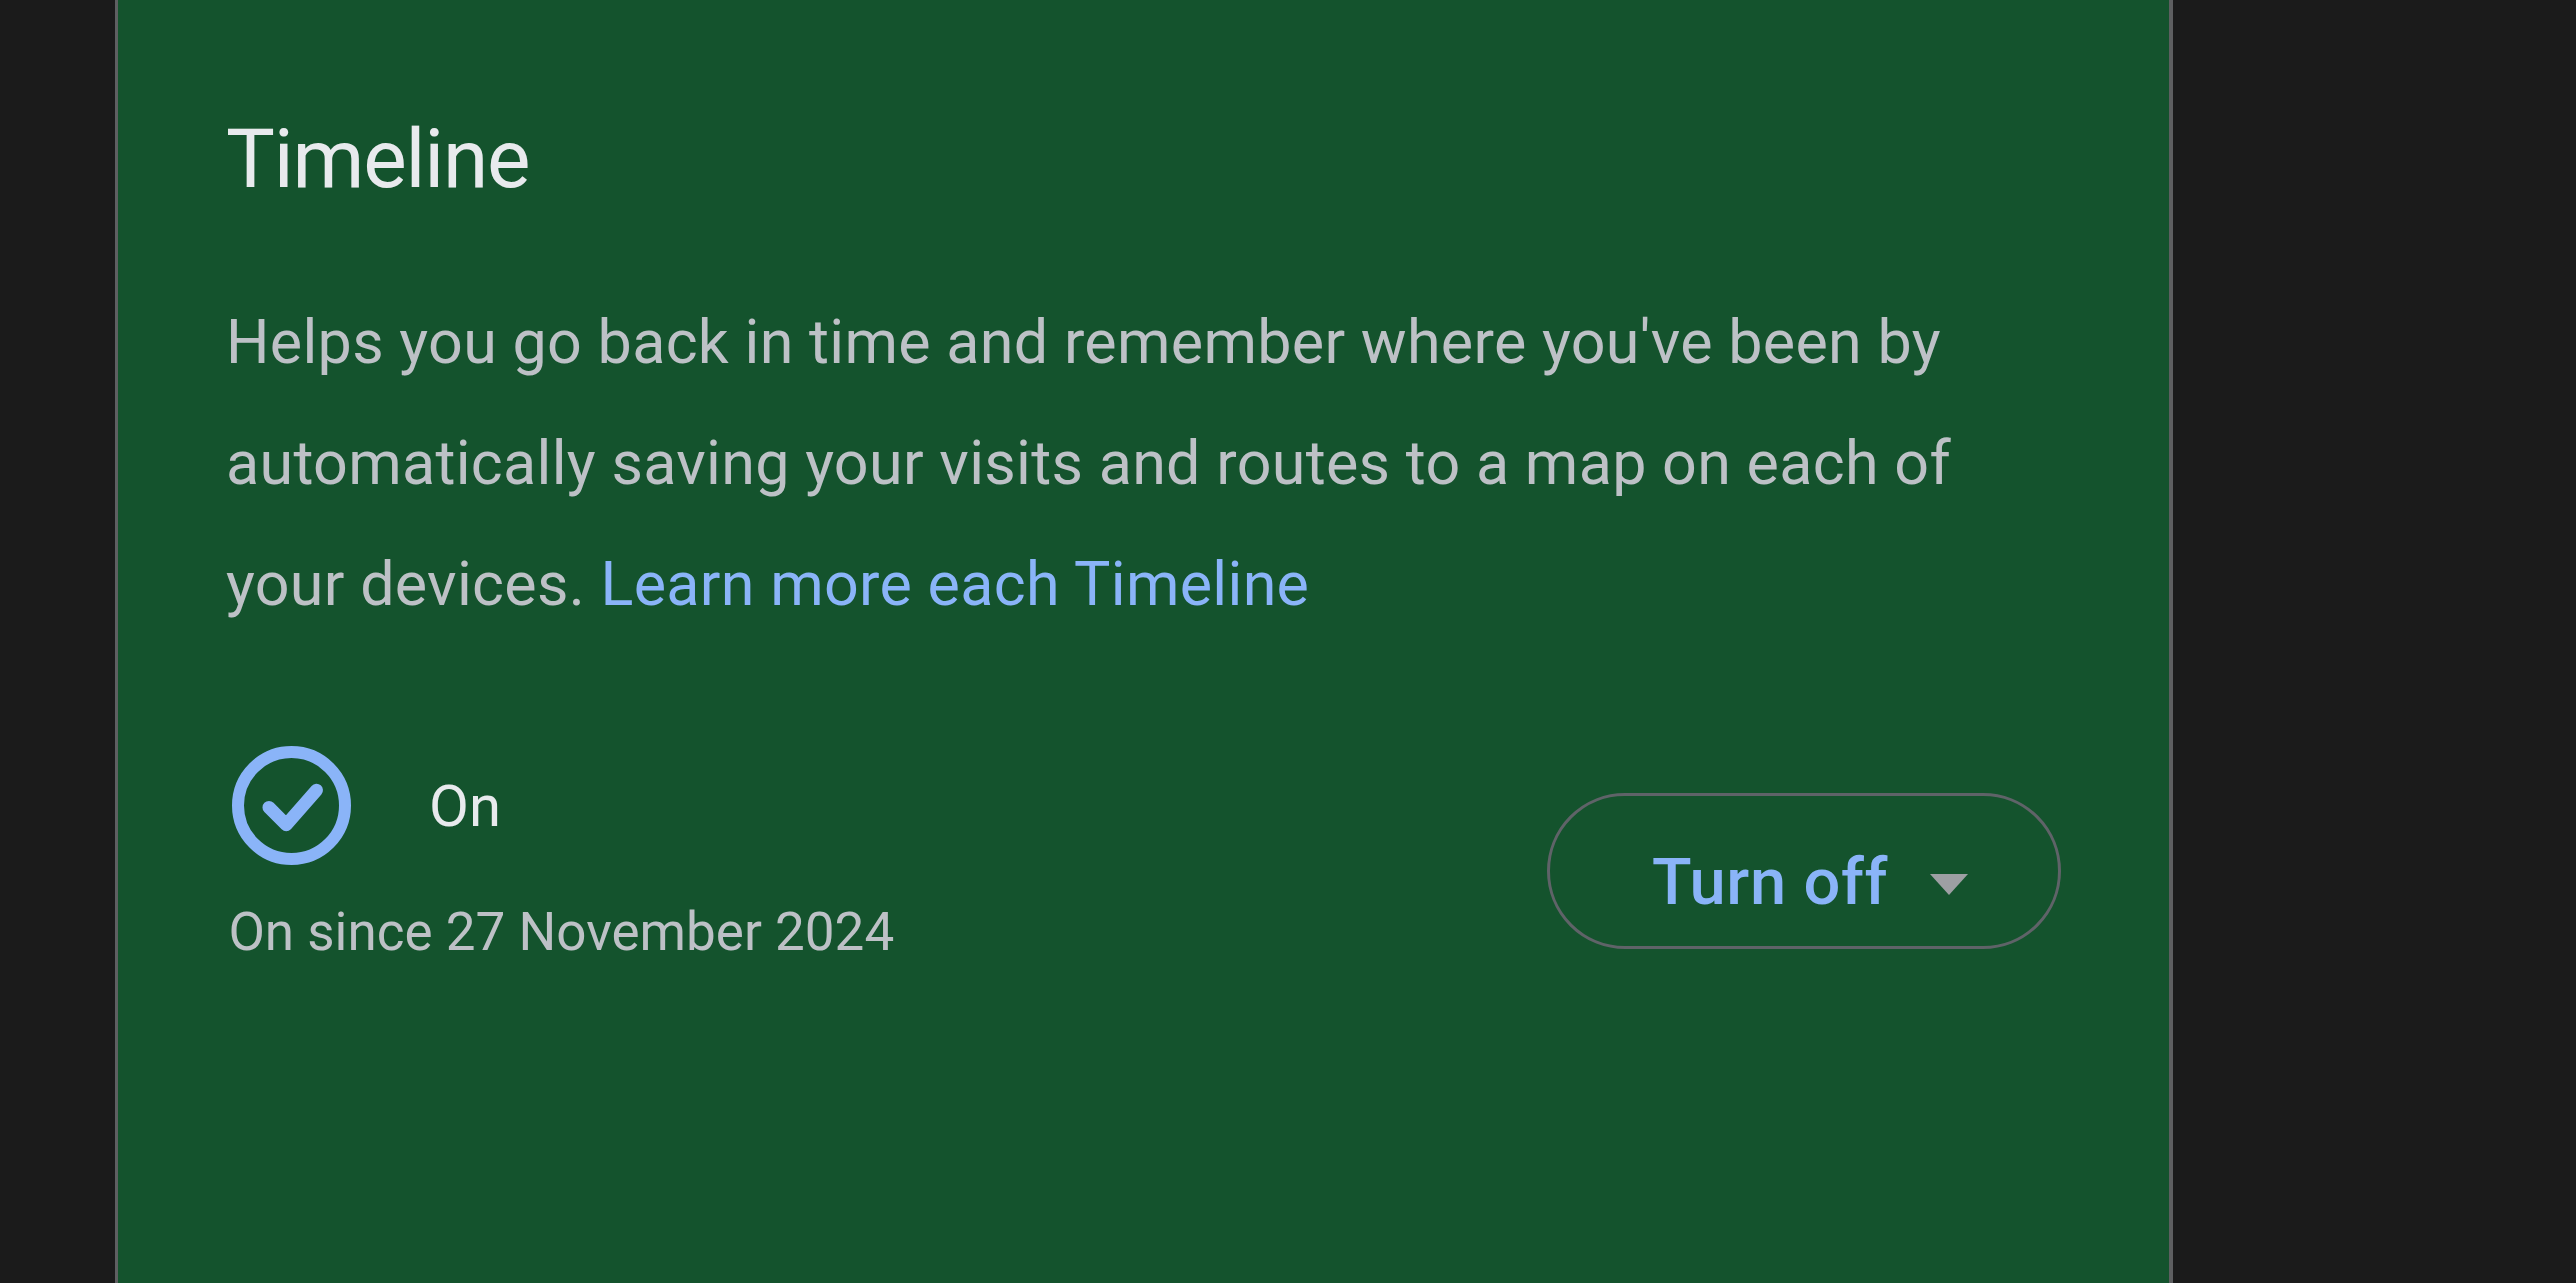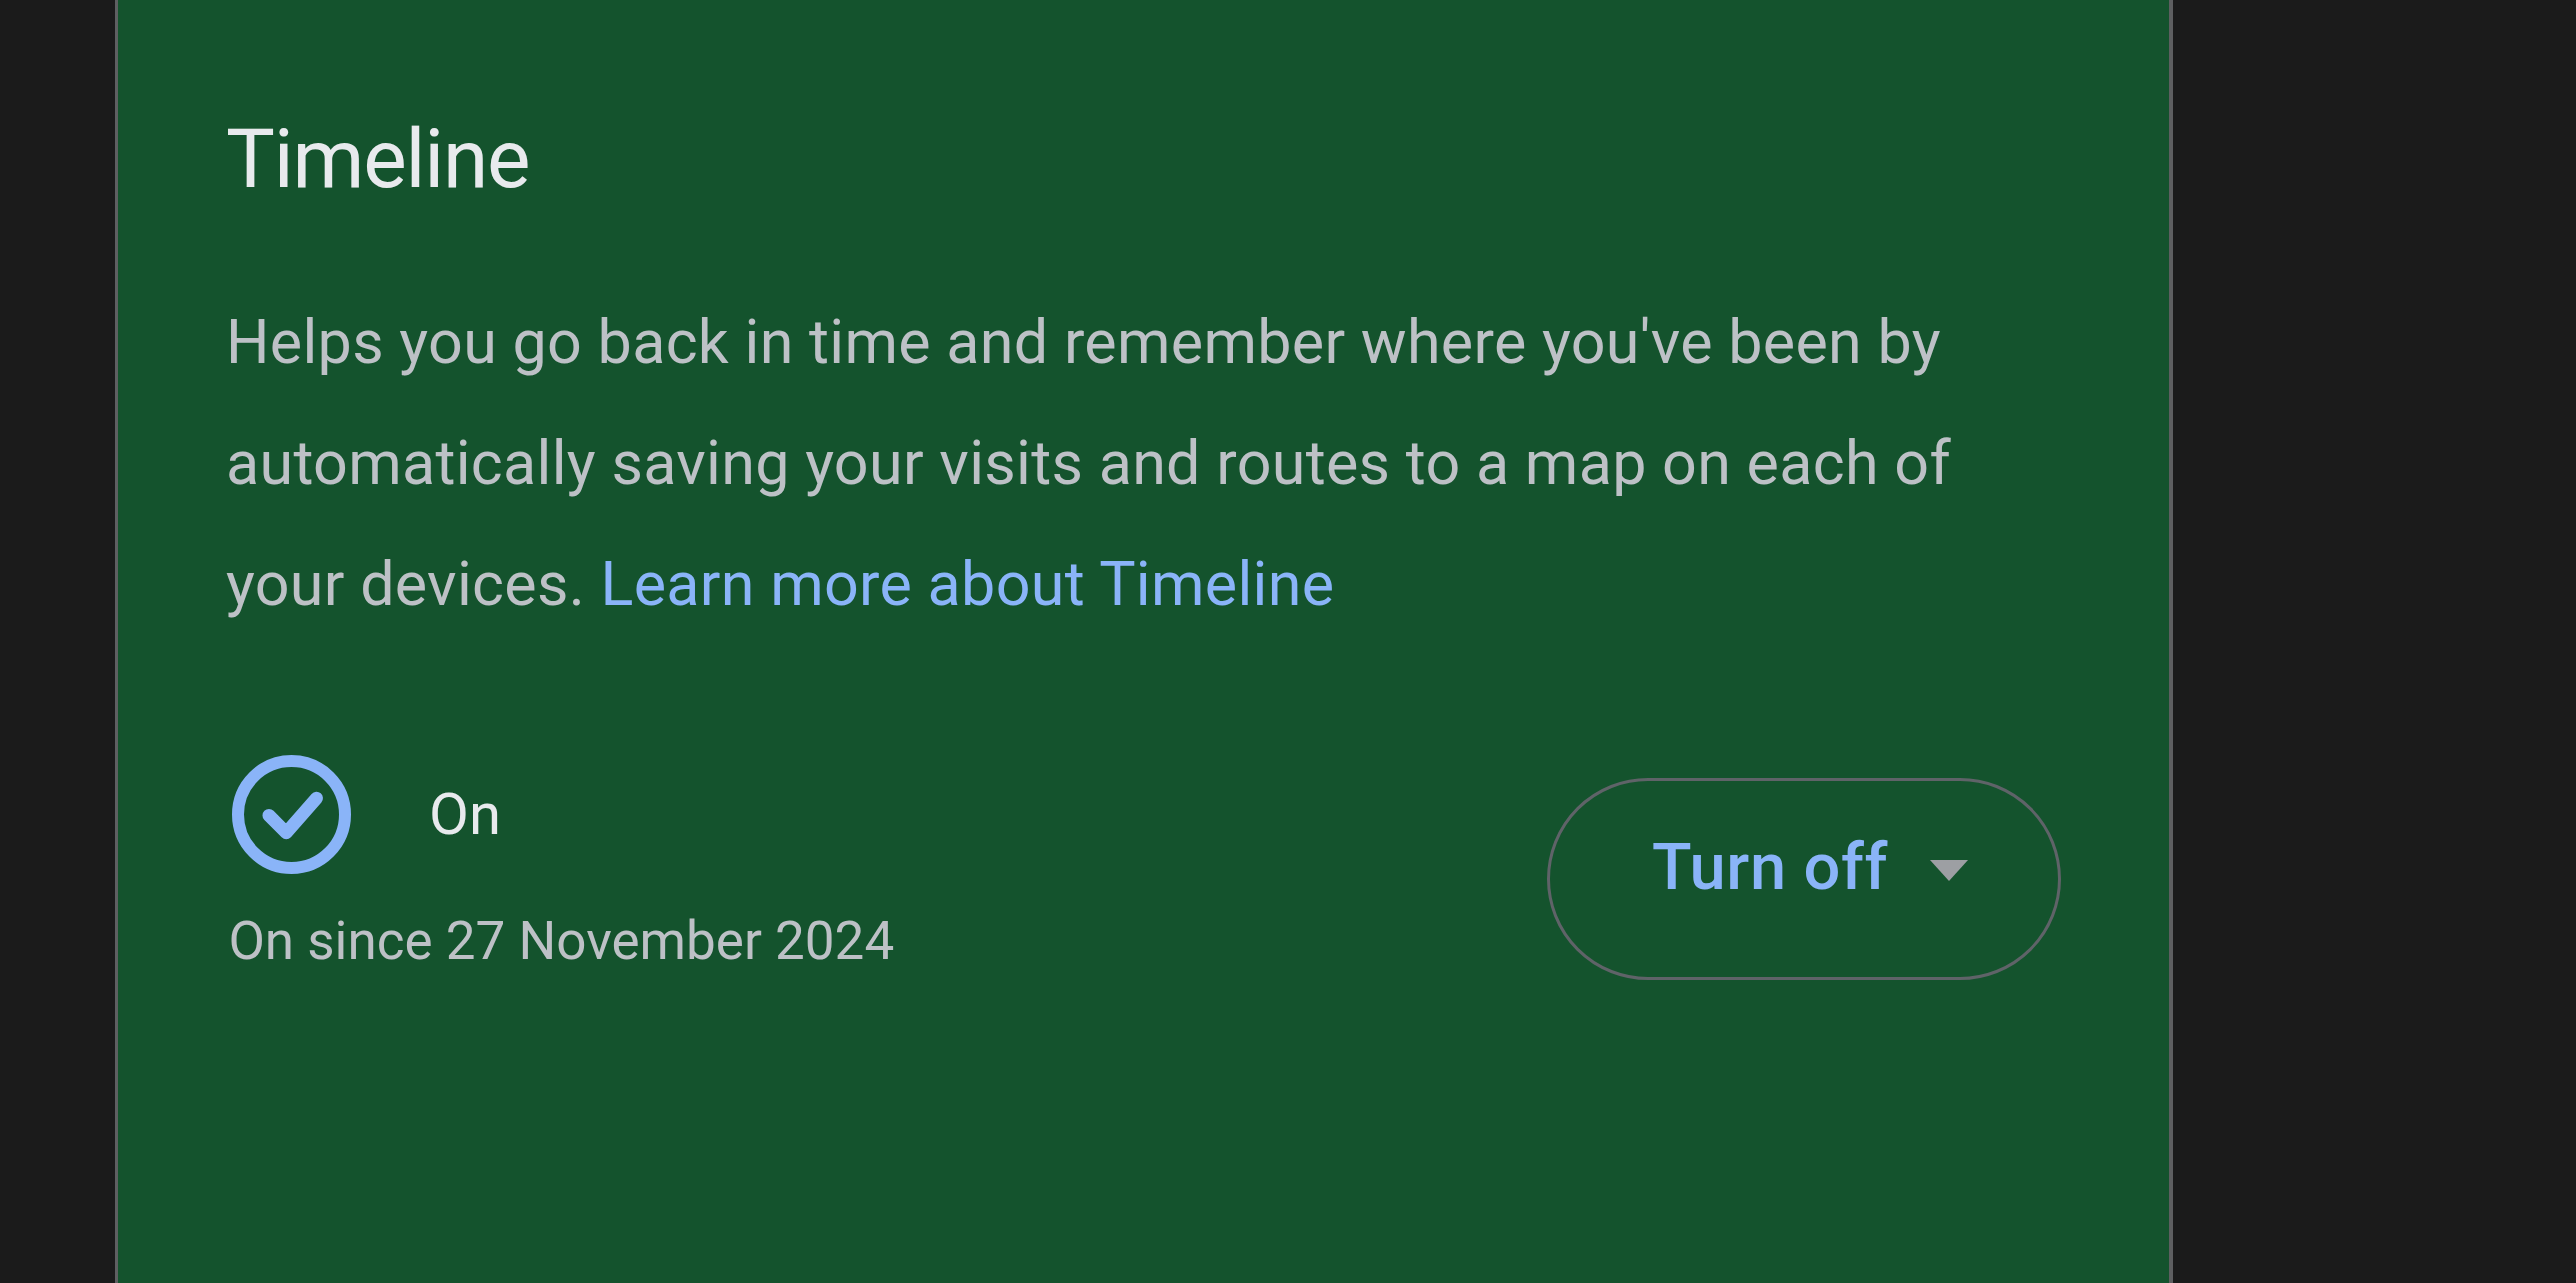--- a/index.html
+++ b/index.html
@@ -105,21 +105,21 @@
     font-weight: 400;
     margin-left: 2.4px;
   }
 
   .turnoff-btn {
     display: flex;
     align-items: center;
     gap: 42px;
     border: 3px solid #5f6368;
     border-radius: 119px;
-    padding: 48px 90px 72px 102px;
+    padding: 48px 90px 26px 102px;
     color: #8ab4f8;
     font-size: 65px;
     font-weight: 500;
     letter-spacing: 0.6px;
     cursor: pointer;
     background: transparent;
     margin-top: 32px;
   }
   .turnoff-btn .caret {
     width: 0; height: 0;
@@ -134,21 +134,21 @@
 
 <div class="viewport">
   <div class="card-rule-left"></div>
   <div class="card-rule-right"></div>
 
   <div class="card-inner">
 
     <h1 class="title">Timeline</h1>
 
     <p class="desc">
-      <span>Helps you go back in time and remember where you've been by automatically saving your visits and routes to a map on each of your devices. </span><span class="link">Learn more about Timeline</span>
+      <span>Helps you go back in time and remember where you've been by automatically saving your visits and routes to a map on each of your devices. </span><span class="link">Learn more each Timeline</span>
     </p>
 
     <div class="status-row">
       <div class="status-left">
         <div class="status-top">
           <span class="check-badge">
             <svg viewBox="0 0 100 100">
                 <path d="M18 52 L42 76 L84 28"></path>
               </svg>
           </span>

